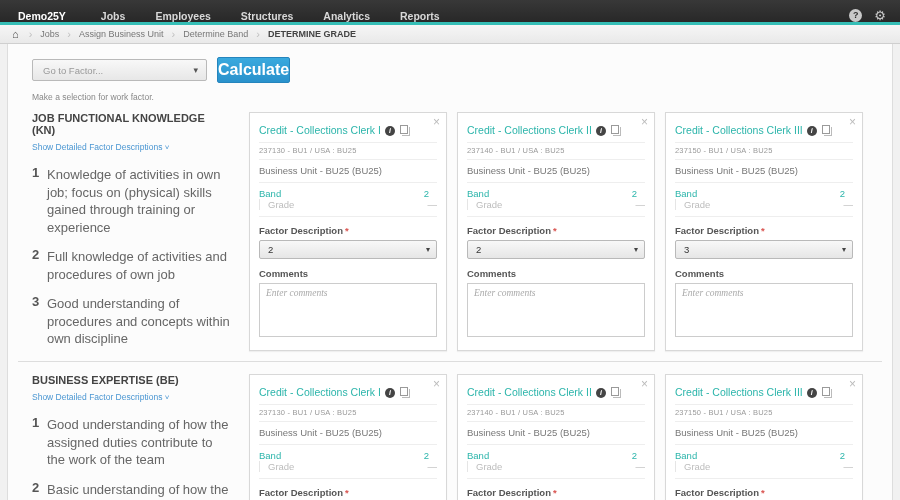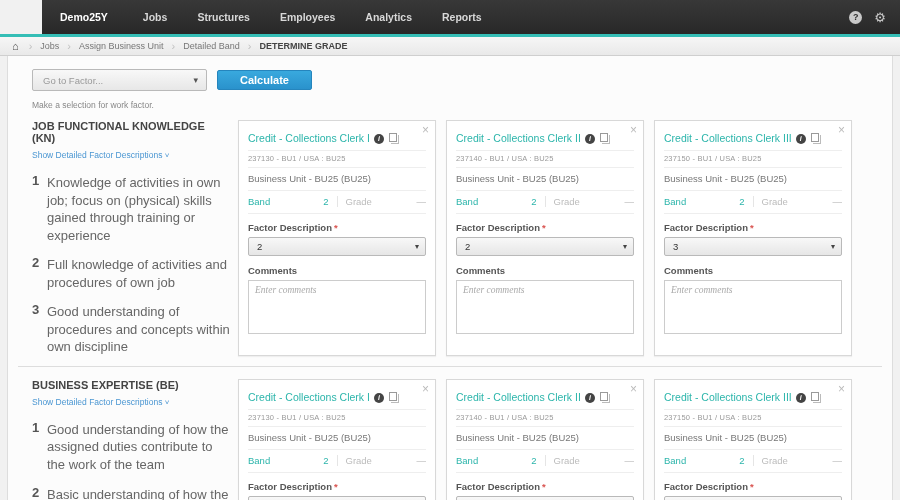--- a/index.html
+++ b/index.html
@@ -1,20 +1,20 @@
 <!DOCTYPE html>
 <html><head>
 <meta charset="utf-8">
 <style>
   * { margin:0; padding:0; box-sizing:border-box; }
   html,body { width:900px; height:500px; overflow:hidden; background:#f1f1f1;
     font-family:"Liberation Sans", sans-serif; }
 
   
-  .navbar { height:34px; background:linear-gradient(#383838,#282828); display:flex; align-items:center;margin-left:42px; }
+  .navbar { height:22px; background:linear-gradient(#383838,#282828); display:flex; align-items:flex-end; }
   .nav-brand { color:#fff; font-weight:bold; font-size:10.5px; padding:0 20px 0 18px; display:flex; align-items:center; cursor:pointer; }
   .nav-item { color:#d8d8d8; font-size:10.5px; font-weight:bold; padding:0 15px; display:flex; align-items:center; cursor:pointer; }
   .nav-right { margin-left:auto; display:flex; align-items:center; gap:12px; padding-right:14px; }
   .help-icon { width:13px; height:13px; border-radius:50%; background:#c9c9c9; color:#2e2e2e;
     font-size:9px; font-weight:bold; text-align:center; line-height:13px; cursor:pointer; }
   .gear-icon { color:#c9c9c9; font-size:13px; line-height:13px; cursor:pointer; }
   .accent-bar { height:3px; background:#35beb6; }
 
   
   .breadcrumb { height:19px; background:linear-gradient(#f6f6f6,#e9e9e9); border-bottom:1px solid #cfcfcf;
@@ -27,29 +27,29 @@
   
   .frame { margin:0 7px; background:#fcfcfc; border-left:1px solid #ddd; border-right:1px solid #ddd;
     min-height:455px; padding-bottom:6px; }
   .page-header { display:flex; justify-content:space-between; align-items:center; padding:13px 24px 0 24px; }
   .page-title { color:#2cb5ab; font-size:15px; }
   .header-controls { display:flex; align-items:center; gap:10px;border-radius:8px; }
   .goto-select { width:175px; height:22px; border:1px solid #b9b9b9; border-radius:2px;
     background:linear-gradient(#f8f8f8,#e7e7e7); display:flex; align-items:center; justify-content:space-between;
     padding:0 8px 0 10px; font-size:9.5px; color:#999; cursor:pointer; }
   .goto-select .arrow { color:#555; font-size:9px; }
-  .calc-btn { background:linear-gradient(#39a9de,#2a92cc); color:#fff; font-weight:bold; font-size:11px;
-    border:1px solid #2585bd; border-radius:2px; padding:3px 22px; cursor:pointer;
+  .calc-btn { background:linear-gradient(#39a9de,#2a92cc); color:#fff; font-weight:bold; font-size:16px;
+    border:1px solid #2585bd; border-radius:2px; padding:3px 0; cursor:pointer;
     font-family:"Liberation Sans", sans-serif; }
   .instruction { font-size:8.5px; color:#888; padding:9px 24px 0 24px; }
 
   
   .section { display:flex; padding:10px 14px 8px 24px; }
   .section-divider { border-top:1px solid #ddd; margin:2px 10px; }
-  .left-col { width:198px; margin-right:8px; flex-shrink:0; }
+  .left-col { width:198px; margin-right:19px; flex-shrink:0; }
   .section-name { font-size:11px; font-weight:bold; color:#444; }
   .factor-link { font-size:8.5px; color:#4a96d2; cursor:pointer; display:inline-block; margin-top:1px; }
   .link-chevron { font-size:8px; }
   .option { display:flex; margin-top:11px; }
   .option-num { font-size:13px; font-weight:bold; color:#555; width:15px; flex-shrink:0; }
   .option-text { font-size:13px; color:#666; line-height:1.35; padding-top:1px; }
 
   .cards { display:flex; gap:10px; }
   .card { width:198px; background:#fff; border:1px solid #d8d8d8; box-shadow:0 1px 1px rgba(0,0,0,0.05);
     padding:7px 9px 9px; position:relative; }
@@ -59,59 +59,59 @@
   .card-title { color:#2cb5ab; font-size:10.5px; cursor:pointer; }
   .info-icon { display:inline-block; width:10px; height:10px; border-radius:50%; background:#444; color:#fff;
     font-size:7px; font-weight:bold; font-style:italic; line-height:10px; text-align:center; margin-left:4px;
     vertical-align:1px; cursor:pointer; }
   .copy-icon { display:inline-block; width:8px; height:9px; border:1px solid #9a9a9a; background:#fff;
     position:relative; margin-left:5px; vertical-align:0; cursor:pointer; }
   .copy-icon::before { content:""; position:absolute; left:1px; top:1px; width:7px; height:8px;
     border-right:1px solid #bbb; border-bottom:1px solid #bbb; }
   .card-code { font-size:7.5px; color:#9a9a9a; padding:3px 0 4px; border-bottom:1px solid #eee; letter-spacing:.2px; }
   .card-bu { font-size:9.5px; color:#777; padding:5px 0 6px; border-bottom:1px solid #eee; }
-  .band-row { display:flex; border-bottom:1px solid #eee; padding:5px 0 6px; font-size:9.5px; }
+  .band-row { display:flex; border-bottom:1px solid #eee; padding:5px 0 6px; font-size:9.5px;flex-direction:column; }
   .band-cell { flex:1; display:flex; justify-content:space-between; padding-right:8px; color:#2cb5ab; }
   .grade-cell { flex:1; display:flex; justify-content:space-between; padding-left:8px; border-left:1px solid #e5e5e5; color:#bcbcbc; }
   .factor-label { font-size:9.5px; font-weight:bold; color:#555; margin:8px 0 4px; }
   .req { color:#d9534f; margin-left:2px; }
   .factor-select { height:19px; border:1px solid #b9b9b9; border-radius:2px;
     background:linear-gradient(#f8f8f8,#e6e6e6); display:flex; align-items:center; justify-content:space-between;
     padding:0 6px 0 8px; font-size:9.5px; color:#333; cursor:pointer; }
   .factor-select .arrow { font-size:8px; color:#444; }
   .comments-label { font-size:9.5px; font-weight:bold; color:#555; margin:9px 0 4px; }
   .comments { width:100%; height:54px; border:1px solid #ccc; resize:none; font-size:9.5px; color:#444;
     padding:4px 6px; font-family:Liberation Serif, serif; }
   .comments::placeholder { font-style:italic; color:#aaa; }
 </style>
 </head>
 <body>
 
 <div class="navbar">
   <div class="nav-brand">Demo25Y</div>
   <div class="nav-item">Jobs</div>
+  <div class="nav-item">Employees</div>
   <div class="nav-item">Structures</div>
-  <div class="nav-item">Employees</div>
   <div class="nav-item">Analytics</div>
   <div class="nav-item">Reports</div>
   <div class="nav-right">
     <span class="help-icon">?</span>
     <span class="gear-icon">⚙</span>
   </div>
 </div>
 <div class="accent-bar"></div>
 
 <div class="breadcrumb">
   <span class="crumb-home">⌂</span>
   <span class="crumb-sep">›</span>
   <span class="crumb">Jobs</span>
   <span class="crumb-sep">›</span>
   <span class="crumb">Assign Business Unit</span>
   <span class="crumb-sep">›</span>
-  <span class="crumb">Detailed Band</span>
+  <span class="crumb">Determine Band</span>
   <span class="crumb-sep">›</span>
   <span class="crumb current">DETERMINE GRADE</span>
 </div>
 
 <div class="frame">
 
   <div class="page-header">
     <div class="header-controls">
       <div class="goto-select">
         <span>Go to Factor...</span>

